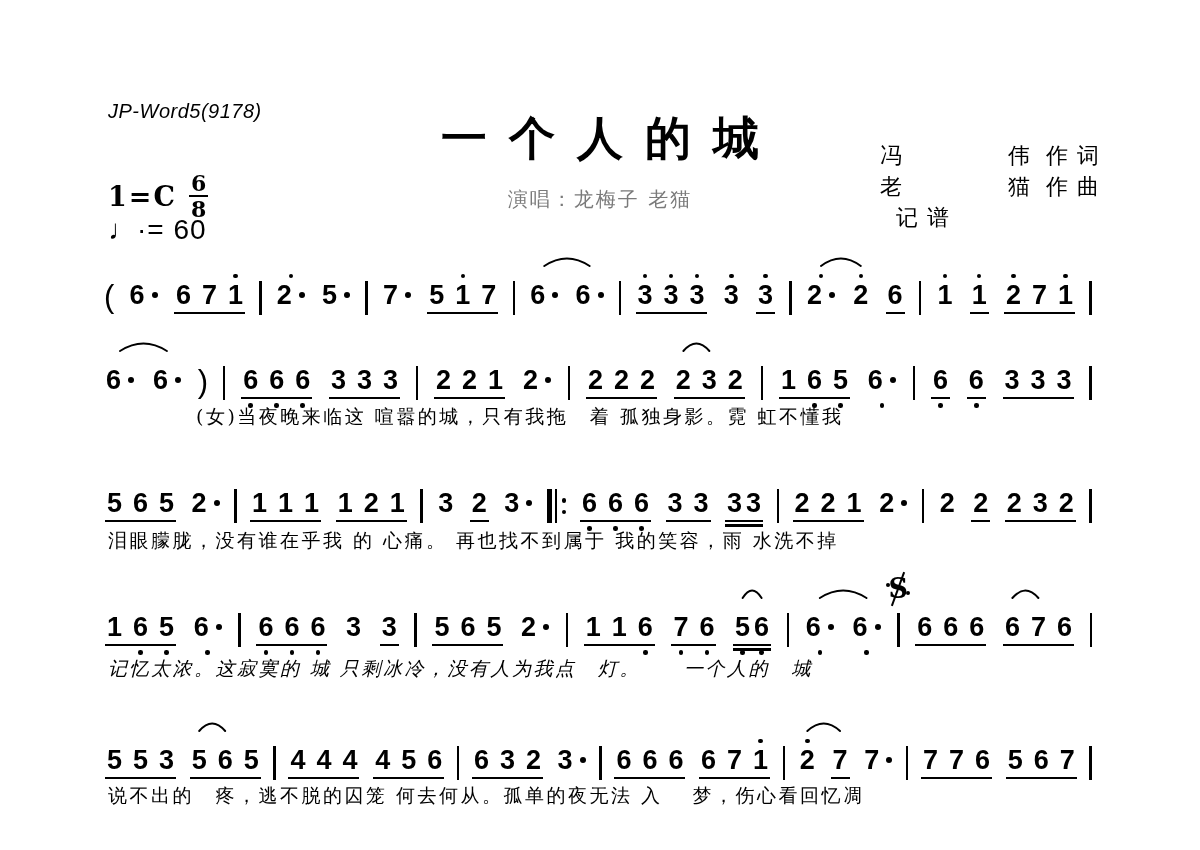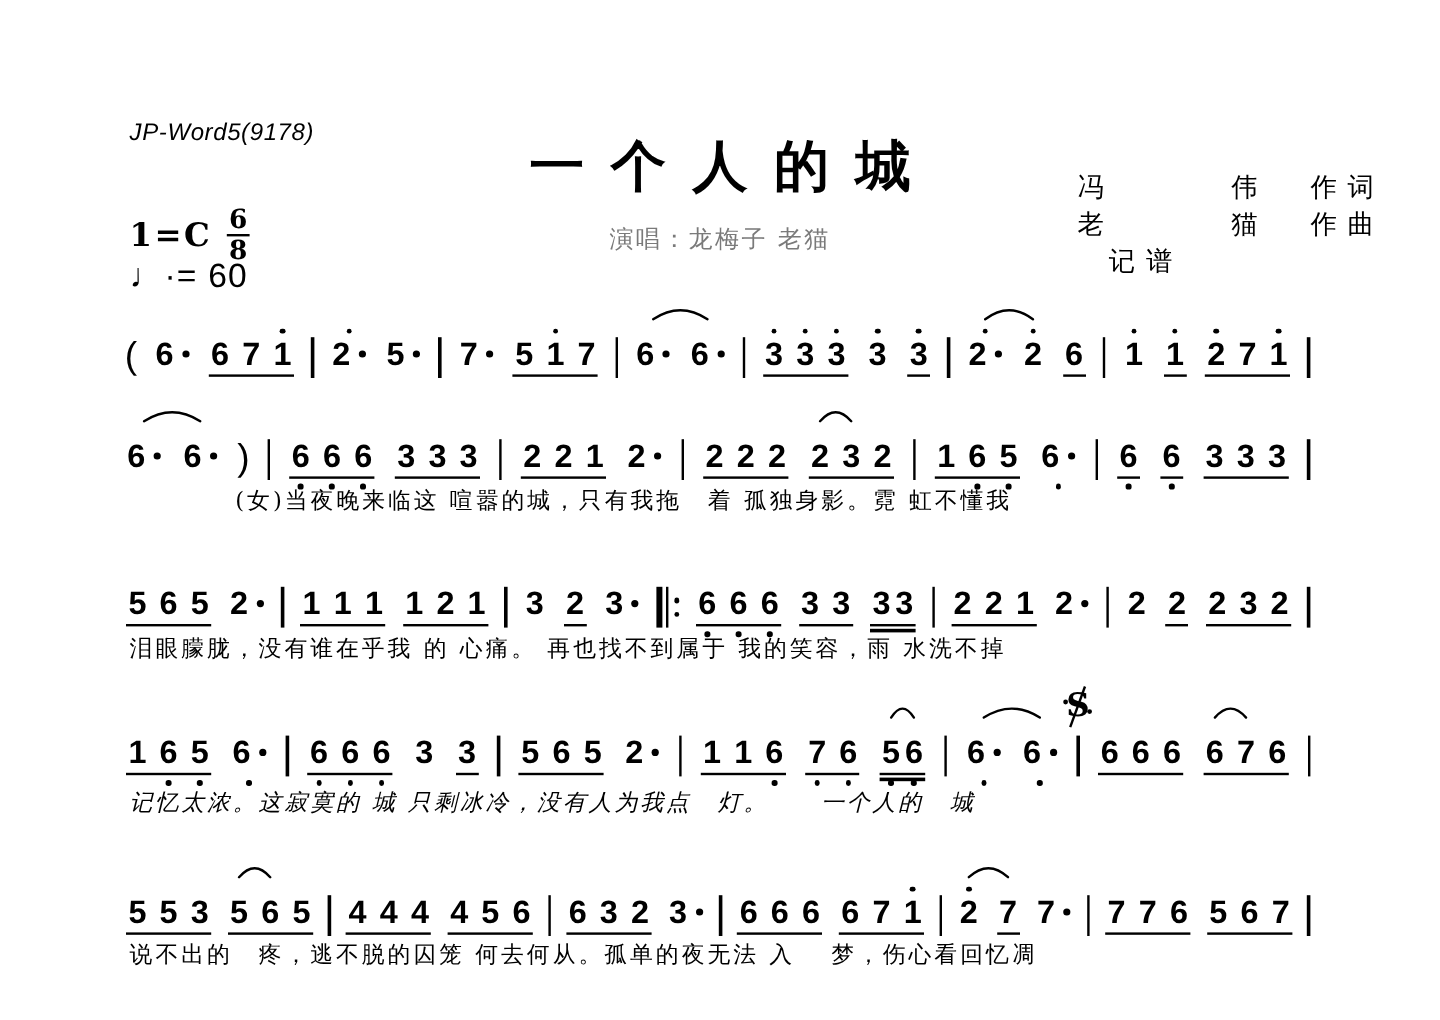--- a/index.html
+++ b/index.html
@@ -11,22 +11,22 @@
   
   .watermark{position:absolute;left:108px;top:100px;font-size:20px;font-style:italic;letter-spacing:.5px;}
   .title{position:absolute;left:0;right:0;top:108px;text-align:center;
     font-family:"DejaVu Serif","Liberation Serif",serif;font-weight:bold;
     font-size:46px;letter-spacing:22px;text-indent:22px;}
   .subtitle{position:absolute;left:0;right:0;top:186px;text-align:center;
     font-family:"DejaVu Serif","Liberation Serif",serif;
     font-size:20px;color:#7a7a7a;letter-spacing:2px;}
   .credits{position:absolute;left:880px;top:141px;font-family:"DejaVu Serif","Liberation Serif",serif;font-size:22px;}
   .credit-row{display:flex;align-items:baseline;height:31px;}
-  .credit-name{display:inline-block;width:150px;text-align:justify;text-align-last:justify;margin-left:18px;}
-  .credit-role{margin-left:44px;letter-spacing:9px;white-space:nowrap;}
+  .credit-name{display:inline-block;width:150px;text-align:justify;text-align-last:justify;}
+  .credit-role{margin-left:16px;letter-spacing:9px;white-space:nowrap;}
   .keyblock{position:absolute;left:108px;top:172px;display:flex;align-items:center;
     font-family:"DejaVu Serif","Liberation Serif",serif;font-weight:bold;text-align:center;}
   .keysig{font-size:27px;letter-spacing:2px;}
   .meter{display:inline-flex;flex-direction:column;align-items:center;margin-left:12px;line-height:1;}
   .meter .num{font-size:22px;border-bottom:2.5px solid #000;padding:0 2px 1px;}
   .meter .den{font-size:22px;padding-top:1px;}
   .tempo{position:absolute;left:108px;top:214px;font-size:28px;letter-spacing:1px;}
   
   .mline{position:absolute;left:104px;width:988px;height:56px;
     display:flex;justify-content:space-between;align-items:stretch;}

